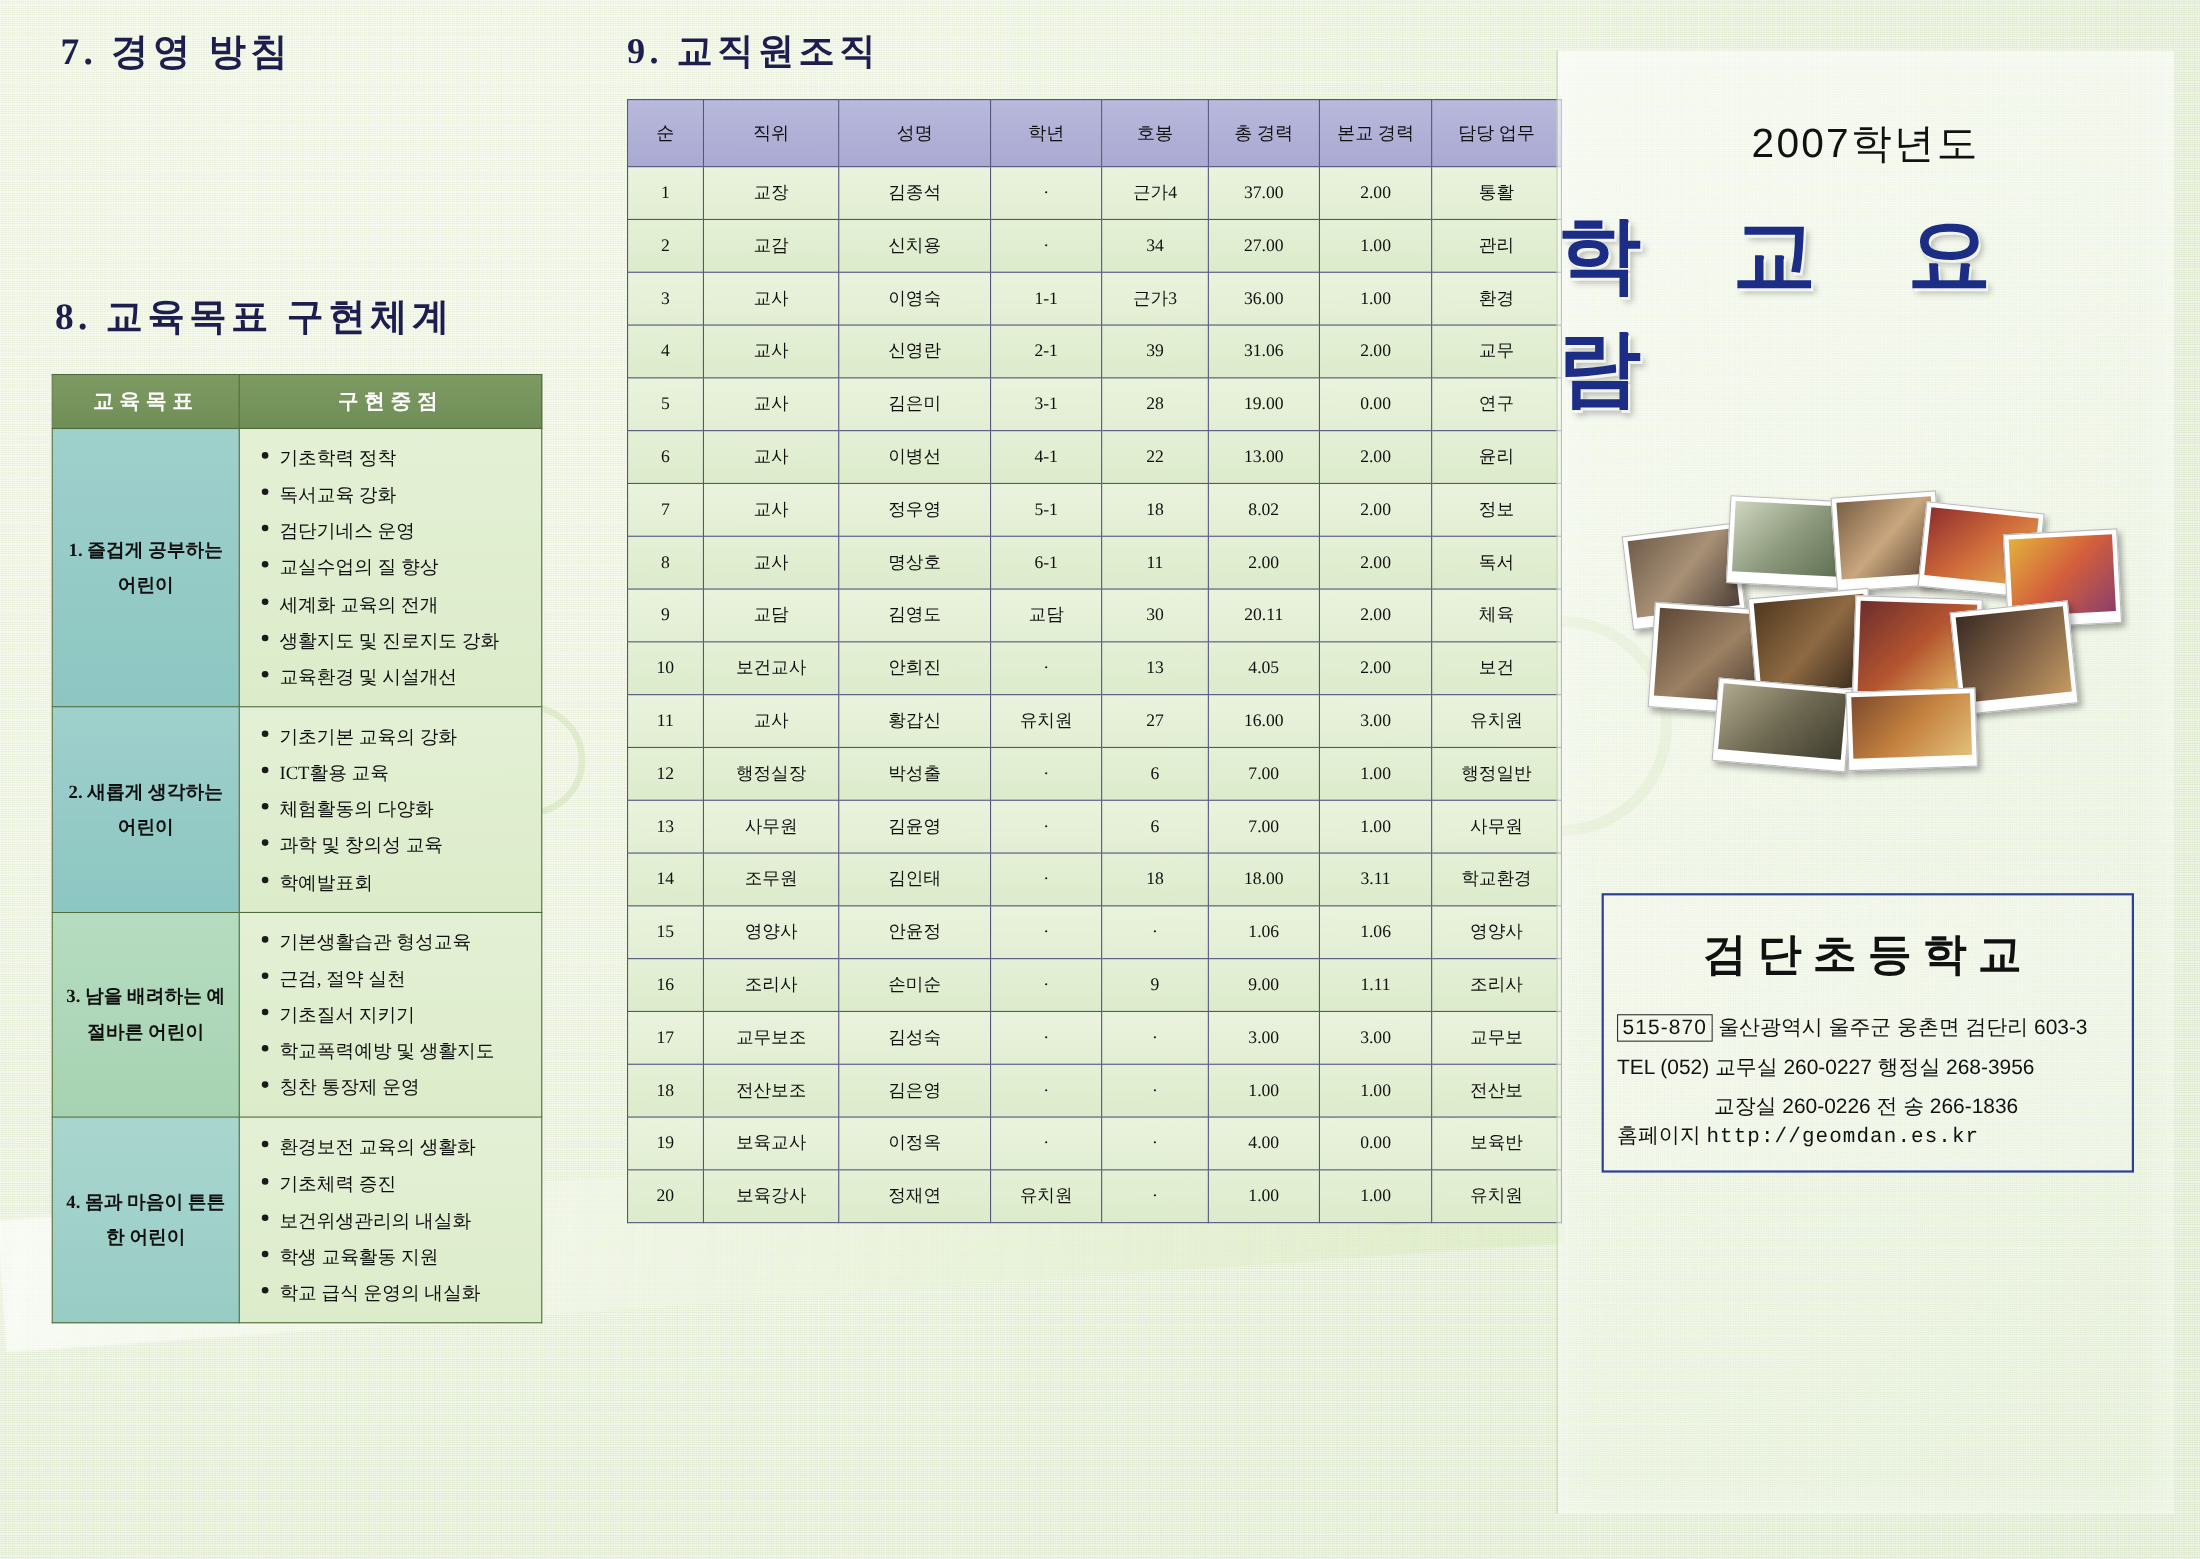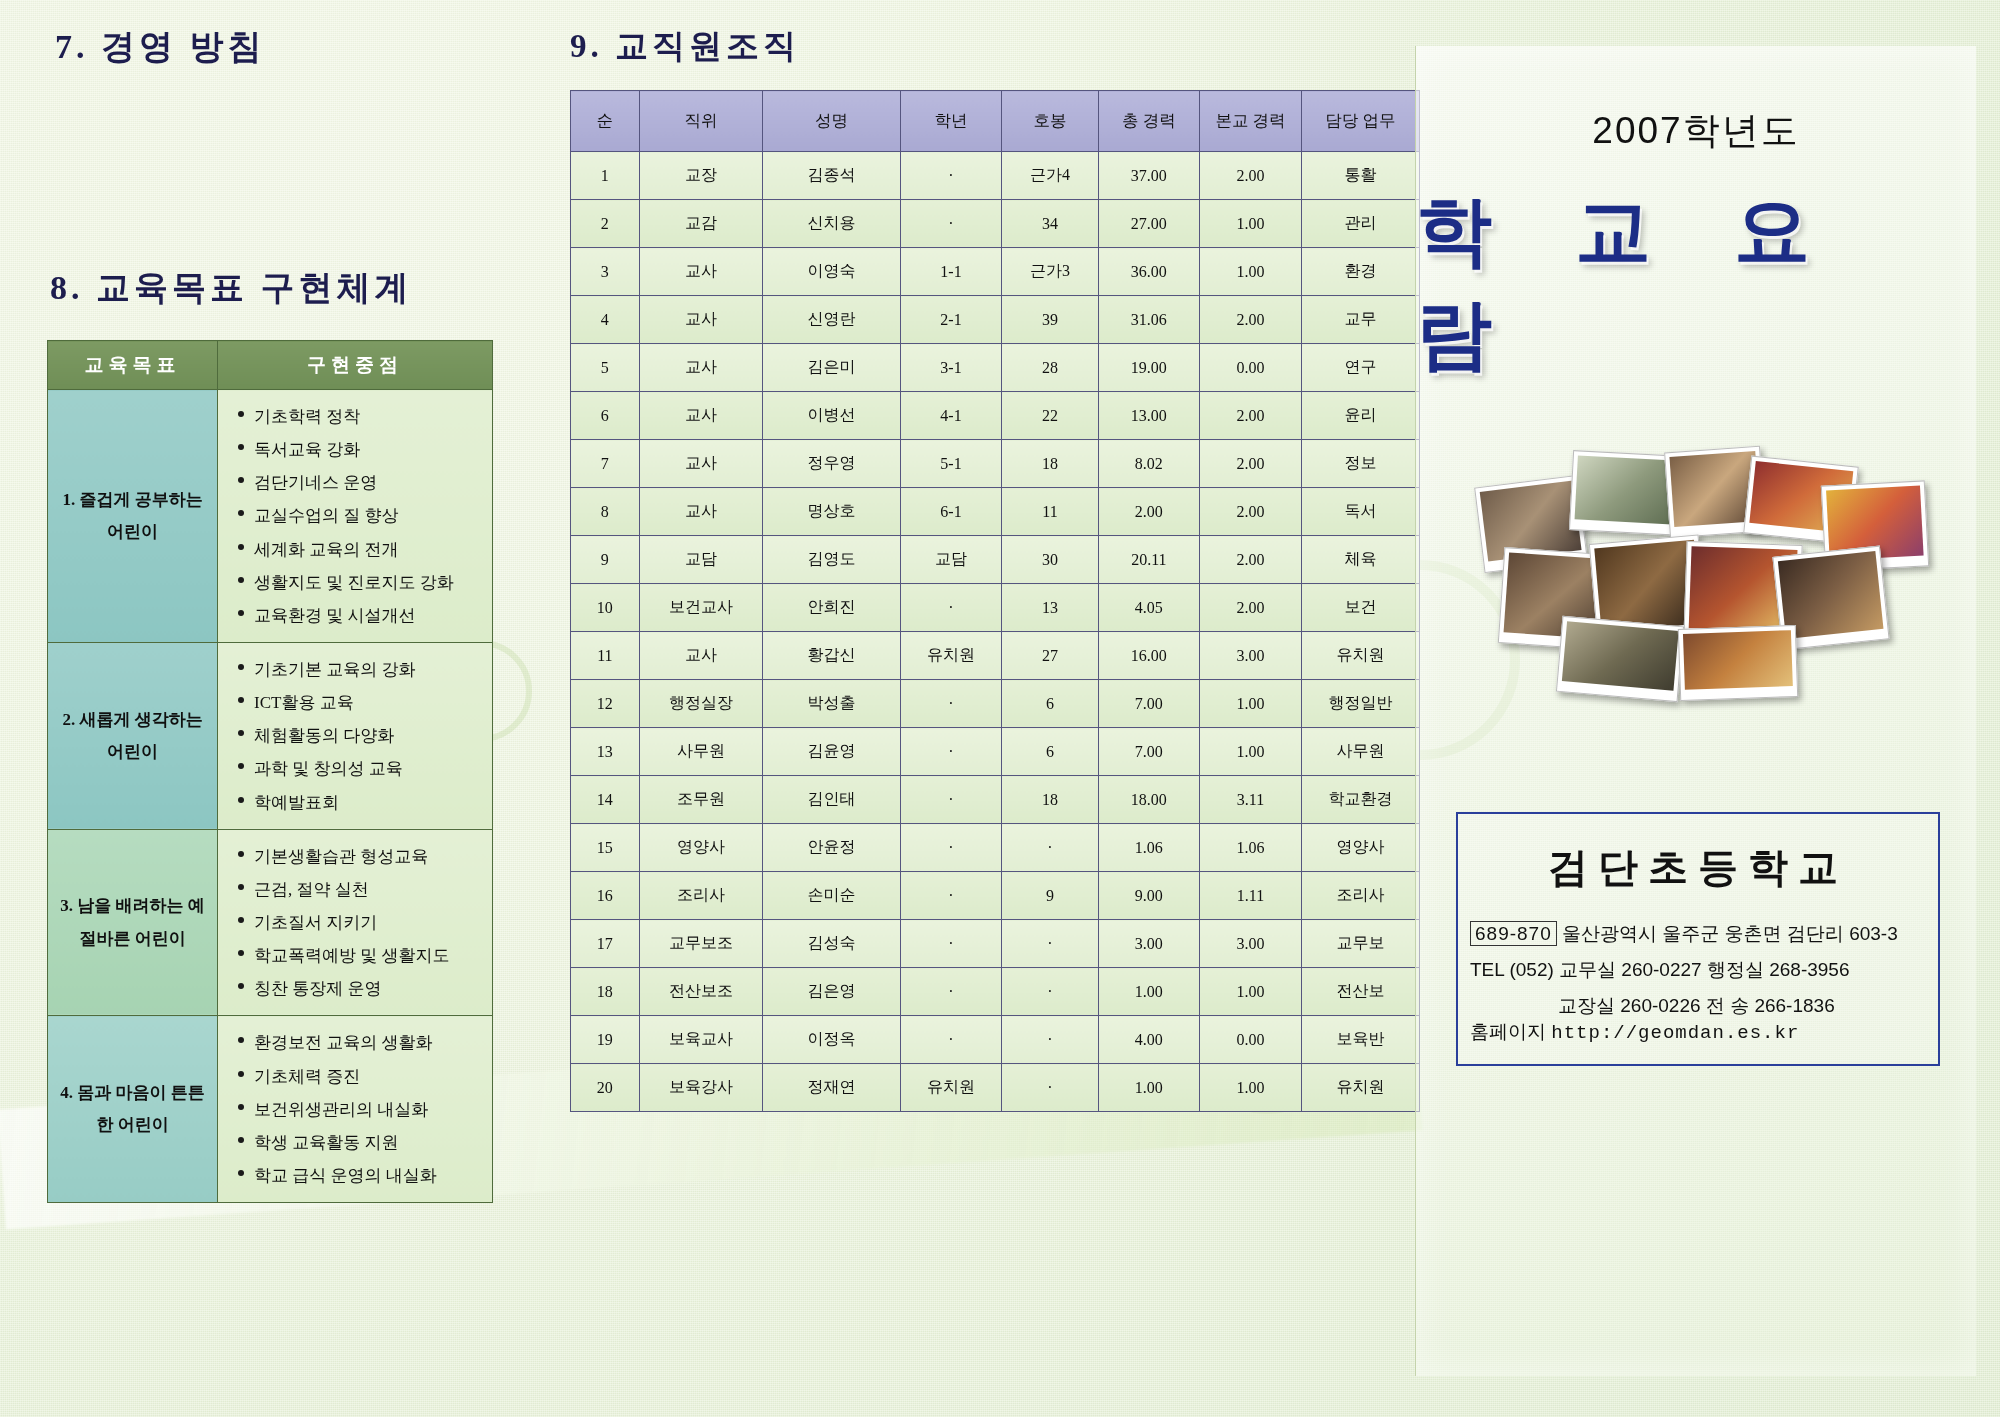--- a/index.html
+++ b/index.html
@@ -541,21 +541,21 @@
           <i></i>
         </div>
       <div class="photo p11">
           <i></i>
         </div>
     </div>
 
     <div id="address-box">
       <div id="school-name">검단초등학교</div>
       <div id="addr-line1">
-        <span id="zip">689-870</span>
+        <span id="zip">515-870</span>
         <span>울산광역시 울주군 웅촌면 검단리 603-3</span>
       </div>
       <div class="addr-line">
         <span>TEL (052)</span>
         <span>교무실 260-0227  행정실 268-3956</span>
       </div>
       <div class="addr-line indent">
         <span>교장실 260-0226  전  송 266-1836</span>
       </div>
       <div id="homepage">

